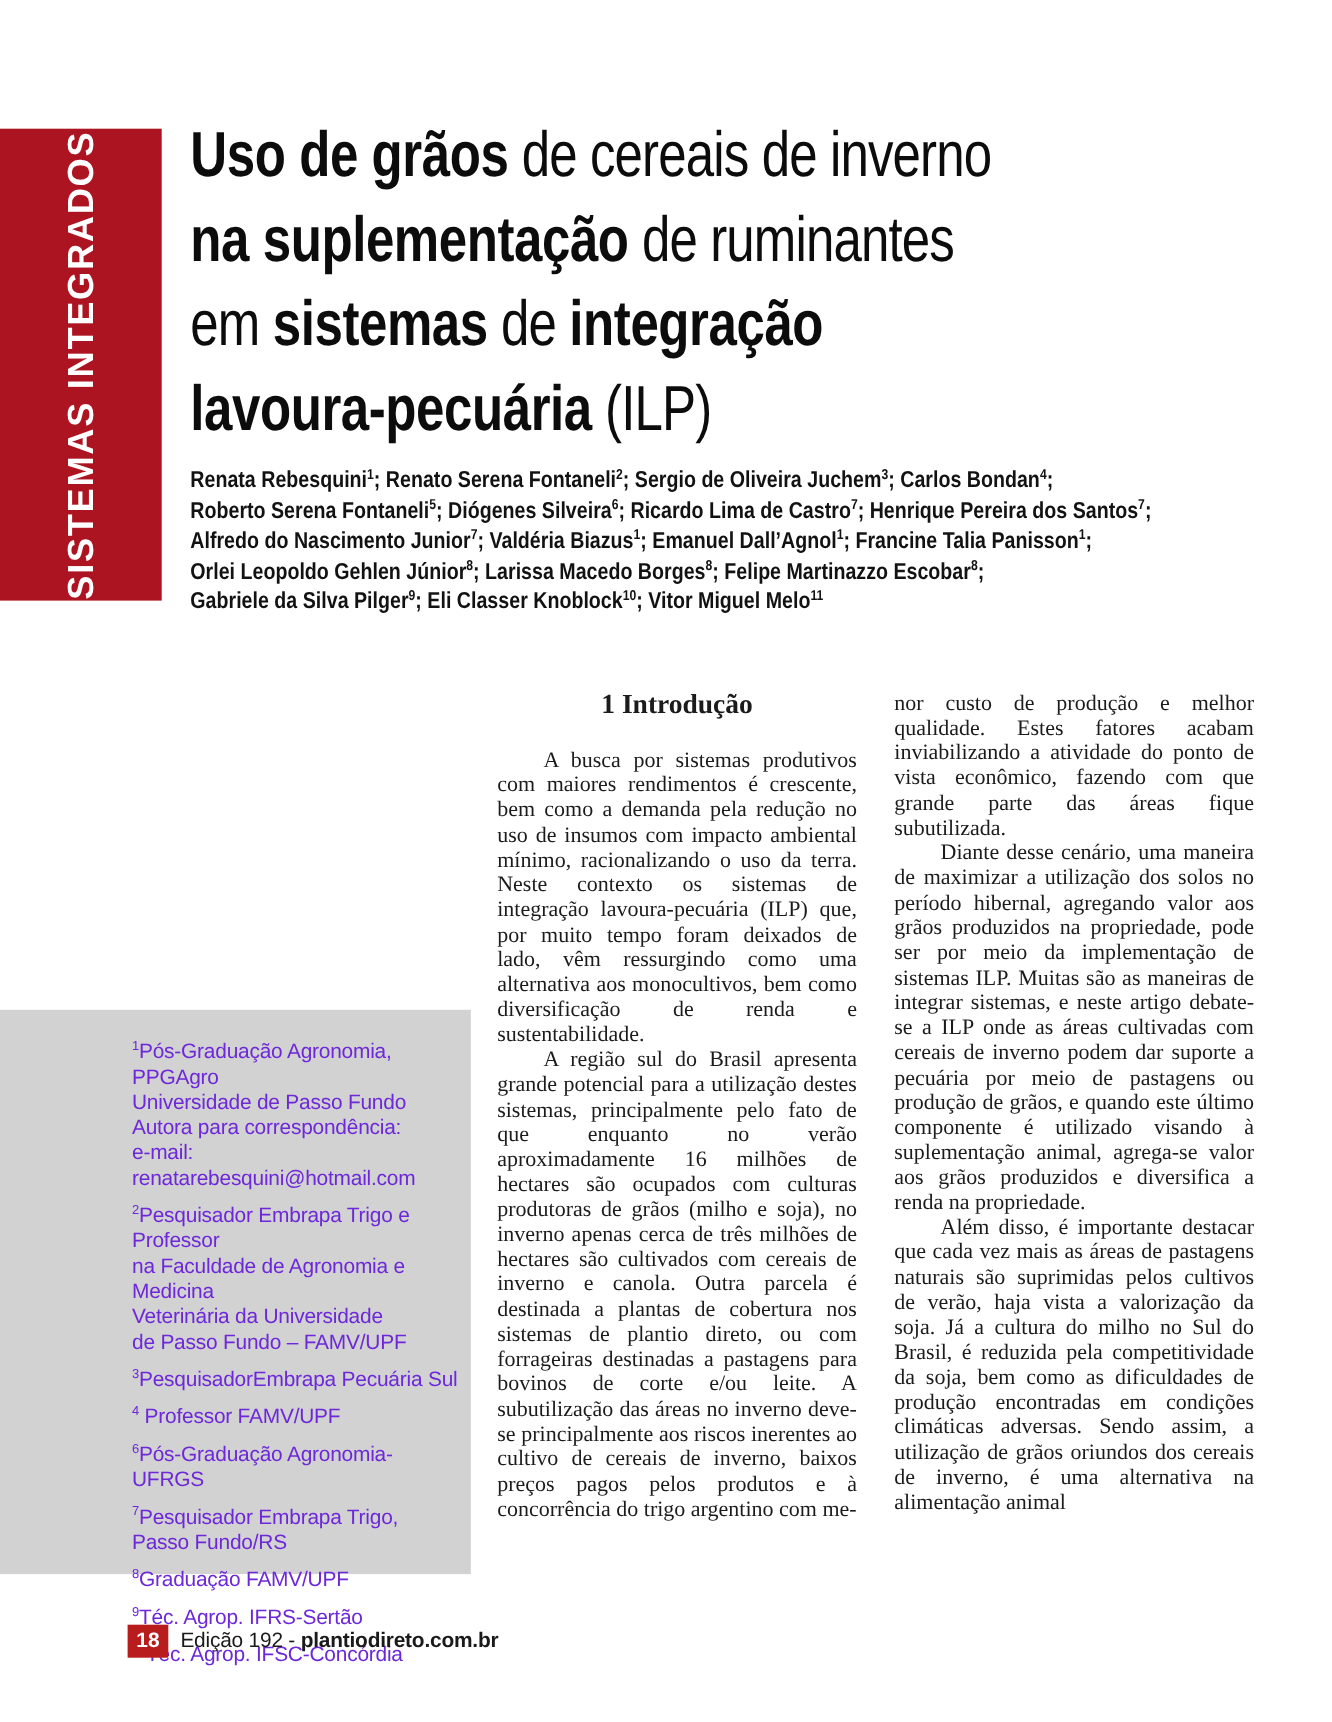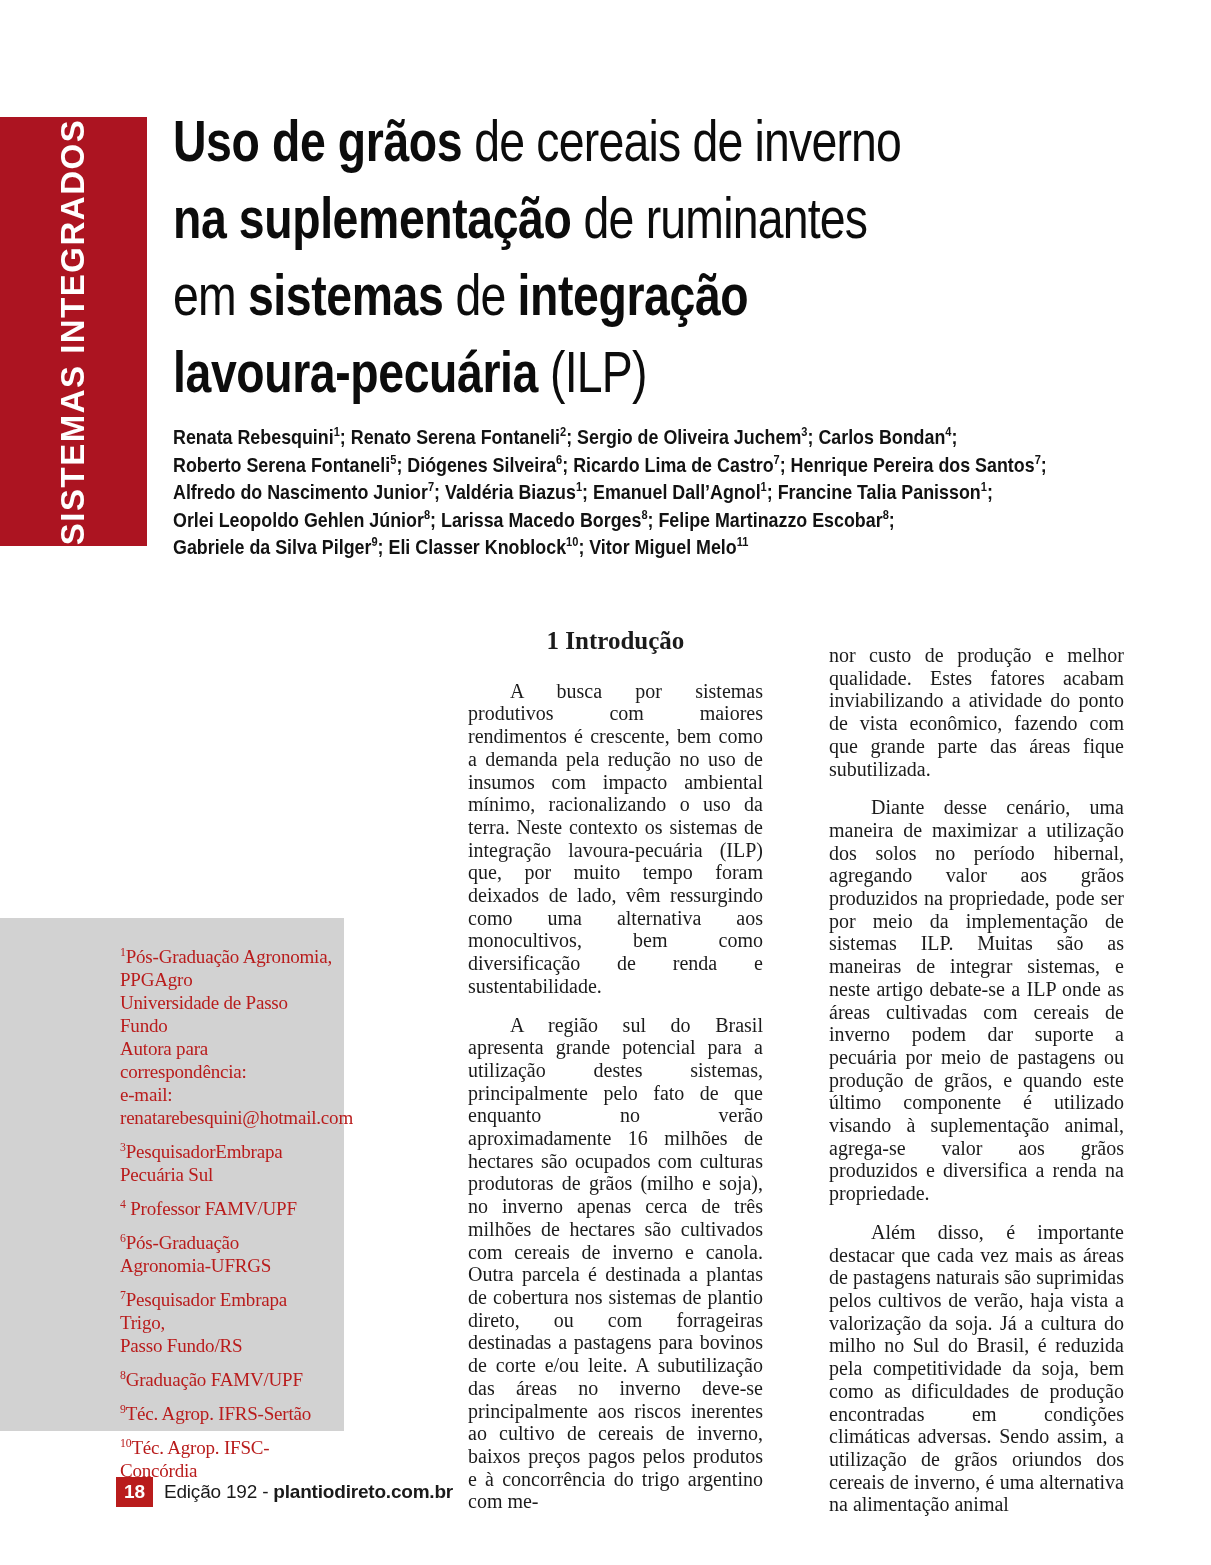--- a/index.html
+++ b/index.html
@@ -26,41 +26,41 @@
   .title b{font-weight:700;letter-spacing:-0.5px;}
   
   .authors{
     position:absolute;left:173px;top:423px;
     font-size:21px;line-height:27.5px;font-weight:700;color:#121212;
     white-space:nowrap;transform:scaleX(0.85);transform-origin:left top;
   }
   .authors sup{font-size:0.62em;line-height:0;}
   
   .sidebar{
-    position:absolute;left:0;top:918px;width:344px;height:513px;
+    position:absolute;left:0;top:918px;width:428px;height:513px;
     background:#D2D2D2;box-sizing:border-box;
     padding:27px 12px 0 120px;
-    font-size:19px;line-height:23px;color:#b91c1c;letter-spacing:-0.2px;font-family:Liberation Serif, serif;
+    font-size:19px;line-height:23px;color:#6d28d9;letter-spacing:-0.2px;
   }
   .footnote{margin:0 0 11px 0;}
   .footnote sup{font-size:0.62em;line-height:0;}
   
   .columns{
     position:absolute;left:452px;top:628px;width:688px;
     display:flex;gap:34px;
     font-family:"Liberation Serif","DejaVu Serif",serif;
     font-size:20px;line-height:22.7px;color:#1b1b1b;text-align:justify;
     hyphens:auto;-webkit-hyphens:auto;
   }
   .col{width:327px;flex:0 0 327px;}
   .col-heading{
     font-weight:700;font-size:25px;text-align:center;
     margin:2px 0 27px 0;text-indent:0;
   }
-  .para{margin:16px;}
+  .para{margin:0;}
   .para.indent{text-indent:42px;}
   
   .footer{
     position:absolute;left:116px;top:1477px;height:30px;
     display:flex;align-items:center;gap:11px;
   }
   .page-num{
     width:37px;height:30px;background:#b91c1c;color:#ffffff;
     font-weight:700;font-size:19px;display:flex;align-items:center;justify-content:center;
   }
@@ -85,20 +85,21 @@
     <div><span>Renata Rebesquini</span><sup>1</sup>; <span>Renato Serena Fontaneli</span><sup>2</sup>; <span>Sergio de Oliveira Juchem</span><sup>3</sup>; <span>Carlos Bondan</span><sup>4</sup>;</div>
     <div><span>Roberto Serena Fontaneli</span><sup>5</sup>; <span>Diógenes Silveira</span><sup>6</sup>; <span>Ricardo Lima de Castro</span><sup>7</sup>; <span>Henrique Pereira dos Santos</span><sup>7</sup>;</div>
     <div><span>Alfredo do Nascimento Junior</span><sup>7</sup>; <span>Valdéria Biazus</span><sup>1</sup>; <span>Emanuel Dall’Agnol</span><sup>1</sup>; <span>Francine Talia Panisson</span><sup>1</sup>;</div>
     <div><span>Orlei Leopoldo Gehlen Júnior</span><sup>8</sup>; <span>Larissa Macedo Borges</span><sup>8</sup>; <span>Felipe Martinazzo Escobar</span><sup>8</sup>;</div>
     <div><span>Gabriele da Silva Pilger</span><sup>9</sup>; <span>Eli Classer Knoblock</span><sup>10</sup>; <span>Vitor Miguel Melo</span><sup>11</sup></div>
   </div>
 
 <div class="sidebar">
   <div>
       <div class="footnote"><sup>1</sup>Pós-Graduação Agronomia, PPGAgro<br>Universidade de Passo Fundo<br>Autora para correspondência:<br>e-mail: renatarebesquini@hotmail.com</div>
+      <div class="footnote"><sup>2</sup>Pesquisador Embrapa Trigo e Professor<br>na Faculdade de Agronomia e Medicina<br>Veterinária da Universidade<br>de Passo Fundo – FAMV/UPF</div>
       <div class="footnote"><sup>3</sup>PesquisadorEmbrapa Pecuária Sul</div>
       <div class="footnote"><sup>4</sup> Professor FAMV/UPF</div>
       <div class="footnote"><sup>6</sup>Pós-Graduação Agronomia-UFRGS</div>
       <div class="footnote"><sup>7</sup>Pesquisador Embrapa Trigo,<br>Passo Fundo/RS</div>
       <div class="footnote"><sup>8</sup>Graduação FAMV/UPF</div>
       <div class="footnote"><sup>9</sup>Téc. Agrop. IFRS-Sertão</div>
       <div class="footnote"><sup>10</sup>Téc. Agrop. IFSC-Concórdia</div>
     </div>
 </div>
 

